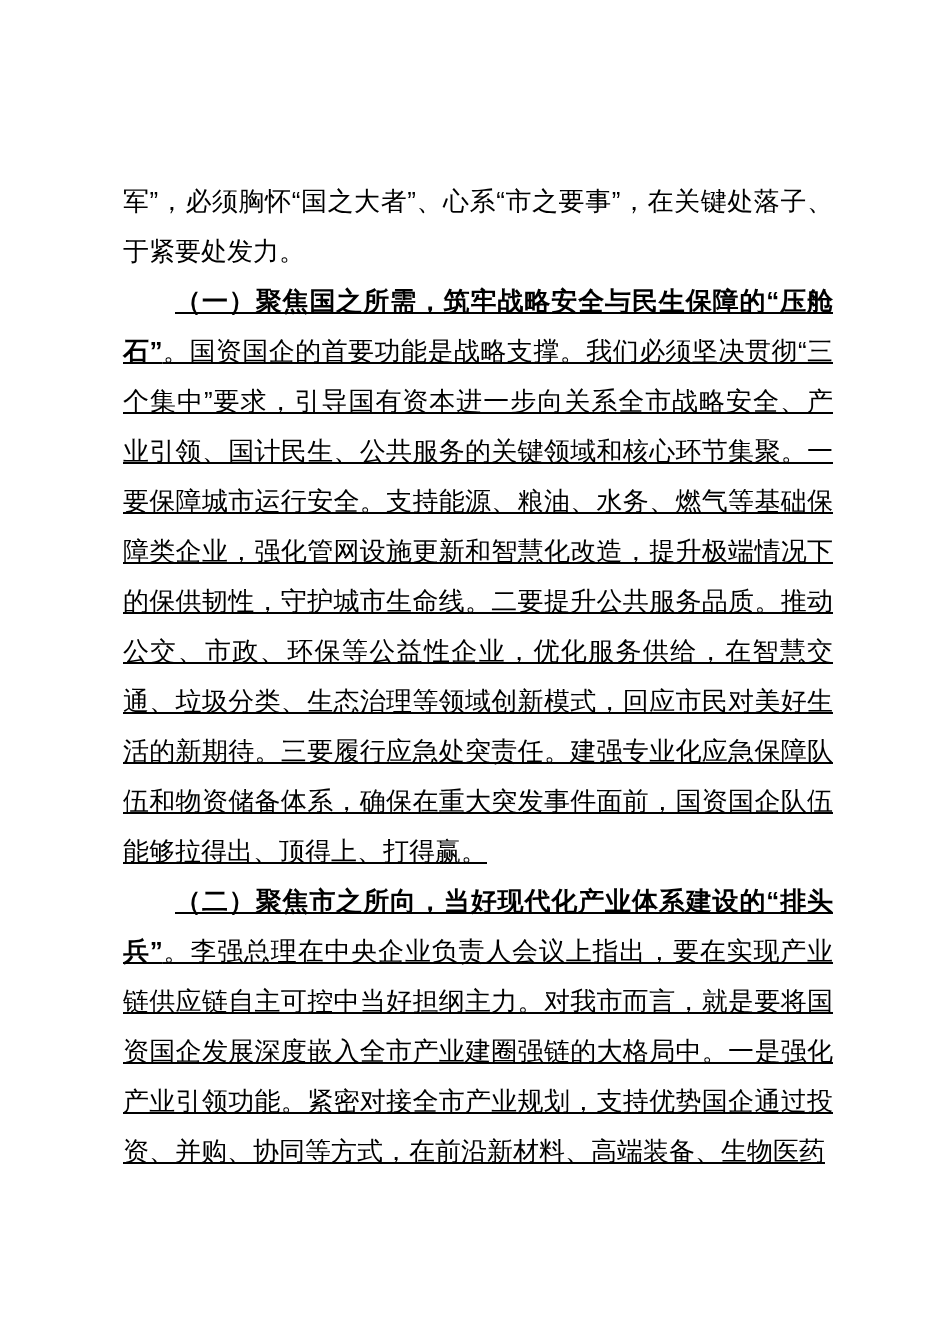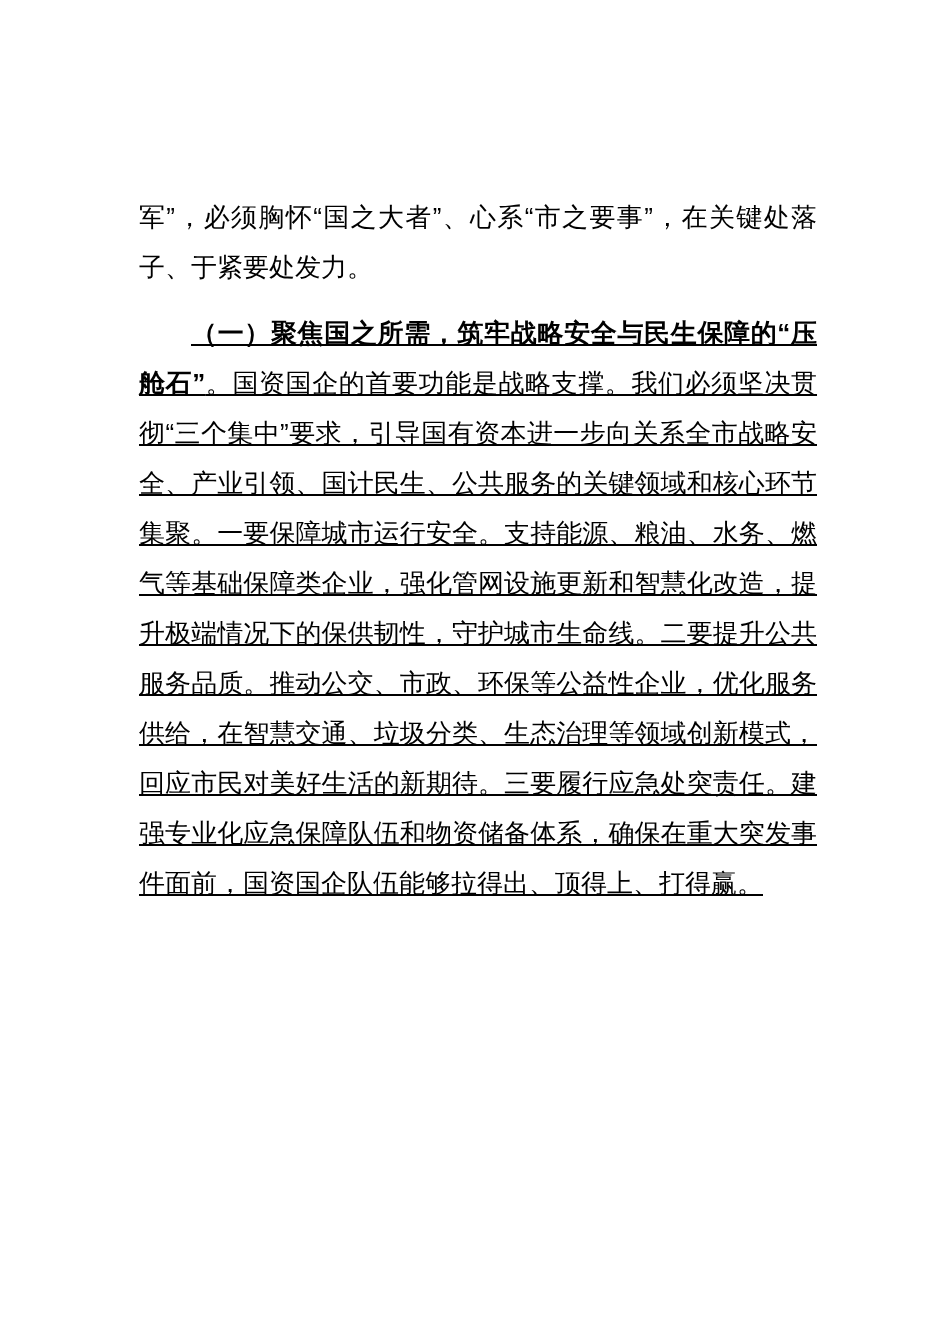--- a/index.html
+++ b/index.html
@@ -23,35 +23,36 @@
     color: #000000;
     font-size: 26px;
     line-height: 50px;
     text-align: justify;
     text-align-last: left;
     letter-spacing: 0;
     word-break: normal;
     line-break: strict;
   }
   .para {
-    margin: 16px;
+    margin: 0;
     padding: 0;
   }
   .para.indent {
     text-indent: 2em;
     text-decoration: underline;
   }
   .run {
     font-weight: 400;
   }
   .run.bold {
     font-weight: 700;
   }
 </style>
 </head>
 <body>
 
 <div class="page">
   <div class="text-block">
       <p class="para"><span class="run">军”，必须胸怀“国之大者”、心系“市之要事”，在关键处落子、于紧要处发力。</span></p>
       <p class="para indent"><span class="run bold">（一）聚焦国之所需，筑牢战略安全与民生保障的“压舱石”</span><span class="run">。国资国企的首要功能是战略支撑。我们必须坚决贯彻“三个集中”要求，引导国有资本进一步向关系全市战略安全、产业引领、国计民生、公共服务的关键领域和核心环节集聚。一要保障城市运行安全。支持能源、粮油、水务、燃气等基础保障类企业，强化管网设施更新和智慧化改造，提升极端情况下的保供韧性，守护城市生命线。二要提升公共服务品质。推动公交、市政、环保等公益性企业，优化服务供给，在智慧交通、垃圾分类、生态治理等领域创新模式，回应市民对美好生活的新期待。三要履行应急处突责任。建强专业化应急保障队伍和物资储备体系，确保在重大突发事件面前，国资国企队伍能够拉得出、顶得上、打得赢。</span></p>
+      <p class="para indent"><span class="run bold">（二）聚焦市之所向，当好现代化产业体系建设的“排头兵”</span><span class="run">。李强总理在中央企业负责人会议上指出，要在实现产业链供应链自主可控中当好担纲主力。对我市而言，就是要将国资国企发展深度嵌入全市产业建圈强链的大格局中。一是强化产业引领功能。紧密对接全市产业规划，支持优势国企通过投资、并购、协同等方式，在前沿新材料、高端装备、生物医药</span></p>
     </div>
 </div>
 
 </body></html>

